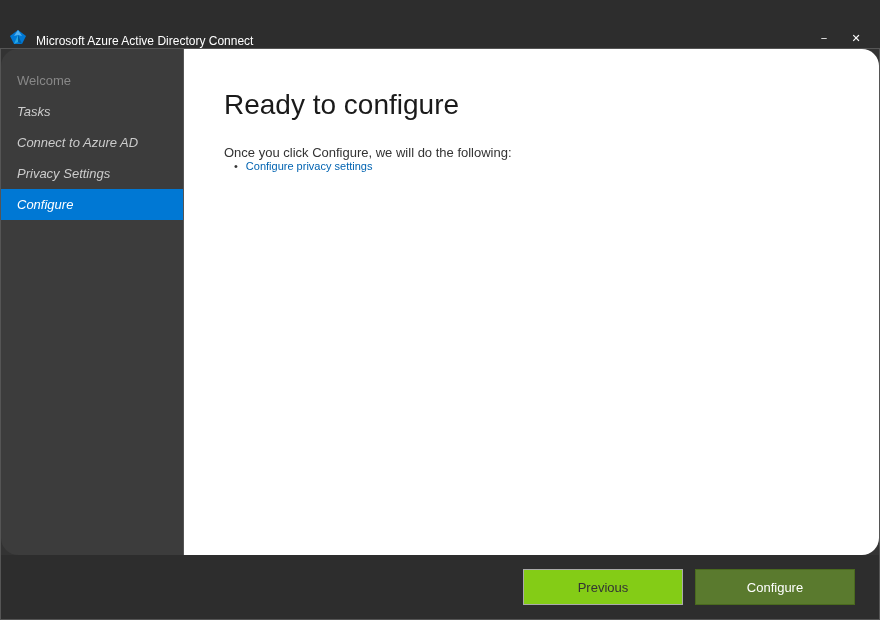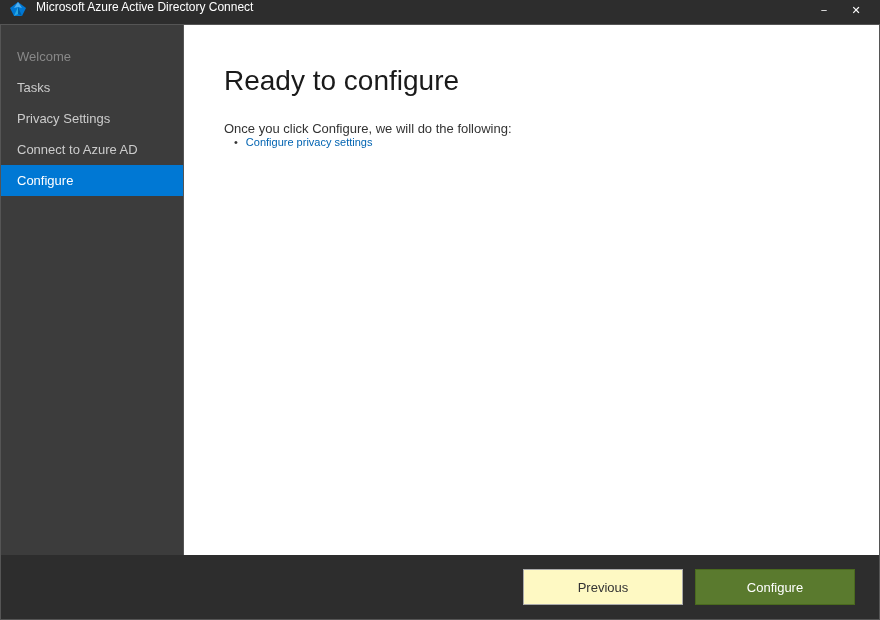--- a/index.html
+++ b/index.html
@@ -9,24 +9,24 @@
       height: 620px;
       background: #1a1a1a;
       font-family: 'Segoe UI', Arial, sans-serif;
       overflow: hidden;
       display: flex;
       flex-direction: column;
     }
 
     
     .title-bar {
-      height: 24px;
+      height: 48px;
       background: #2d2d2d;
       display: flex;
-      align-items: flex-start;
+      align-items: flex-end;
       padding: 0 8px;
       flex-shrink: 0;
     }
 
     .title-bar-icon {
       width: 20px;
       height: 20px;
       margin-right: 8px;
       flex-shrink: 0;
     }
@@ -61,36 +61,38 @@
       background: #333333;
       display: flex;
       flex-direction: column;
       border: 1px solid #555;
     }
 
     .window-content {
       flex: 1;
       display: flex;
       overflow: hidden;
+      border-radius: 17px;
     }
 
     
     .sidebar {
       width: 183px;
       background: #3c3c3c;
       padding-top: 16px;
       flex-shrink: 0;
       border-right: 1px solid #555;
     }
 
     .sidebar-item {
       padding: 8px 16px;
       color: #cccccc;
       font-size: 13px;
       cursor: pointer;
+      font-style: italic;
     }
 
     .sidebar-item.welcome {
       color: #888888;
       font-style: normal;
     }
 
     .sidebar-item.active {
       background: #0078d4;
       color: #ffffff;
@@ -149,21 +151,21 @@
       align-items: center;
       justify-content: flex-end;
       padding: 0 24px;
       gap: 12px;
       flex-shrink: 0;
     }
 
     .btn-previous {
       width: 160px;
       height: 36px;
-      background: #fef9c3;
+      background: #84cc16;
       color: #333333;
       border: 1px solid #aaaaaa;
       font-size: 13px;
       cursor: pointer;
       font-family: 'Segoe UI', Arial, sans-serif;
     }
 
     .btn-configure {
       width: 160px;
       height: 36px;
@@ -203,24 +205,24 @@
   <div class="window-content">
 
     <div class="sidebar">
       <div class="sidebar-item welcome">
         <span>Welcome</span>
       </div>
       <div class="sidebar-item">
         <span>Tasks</span>
       </div>
       <div class="sidebar-item">
+        <span>Connect to Azure AD</span>
+      </div>
+      <div class="sidebar-item">
         <span>Privacy Settings</span>
-      </div>
-      <div class="sidebar-item">
-        <span>Connect to Azure AD</span>
       </div>
       <div class="sidebar-item active">
         <span>Configure</span>
       </div>
     </div>
 
     <div class="main-content">
       <h1 class="page-title">Ready to configure</h1>
       <p class="description">Once you click Configure, we will do the following:</p>
       <ul class="bullet-list">

